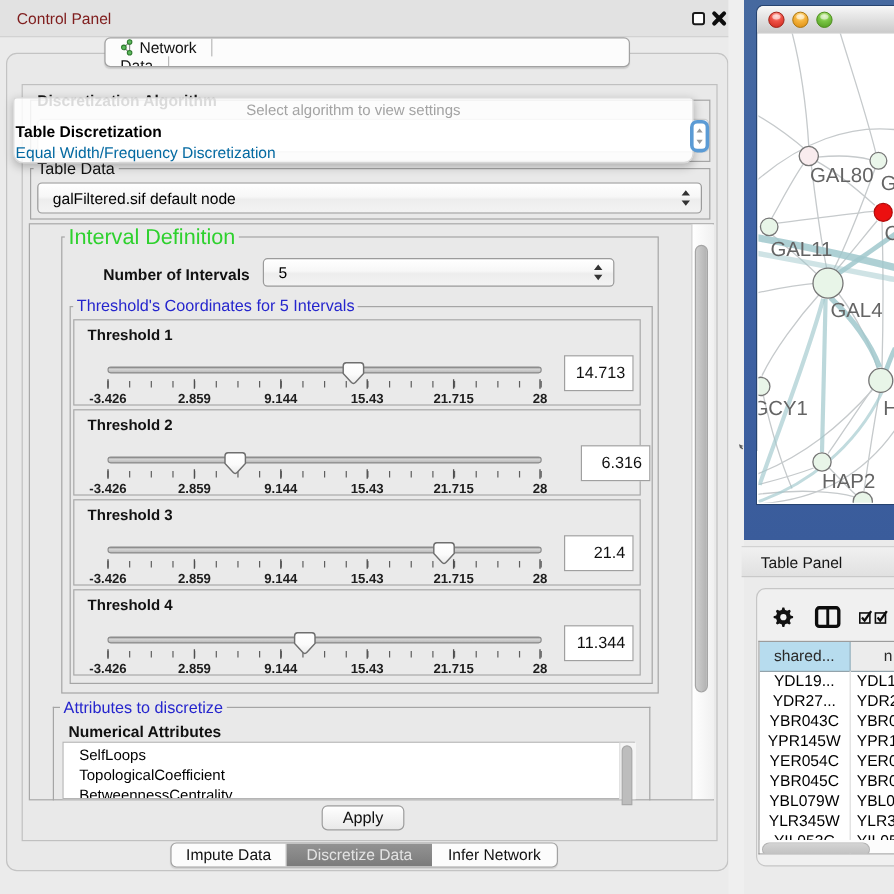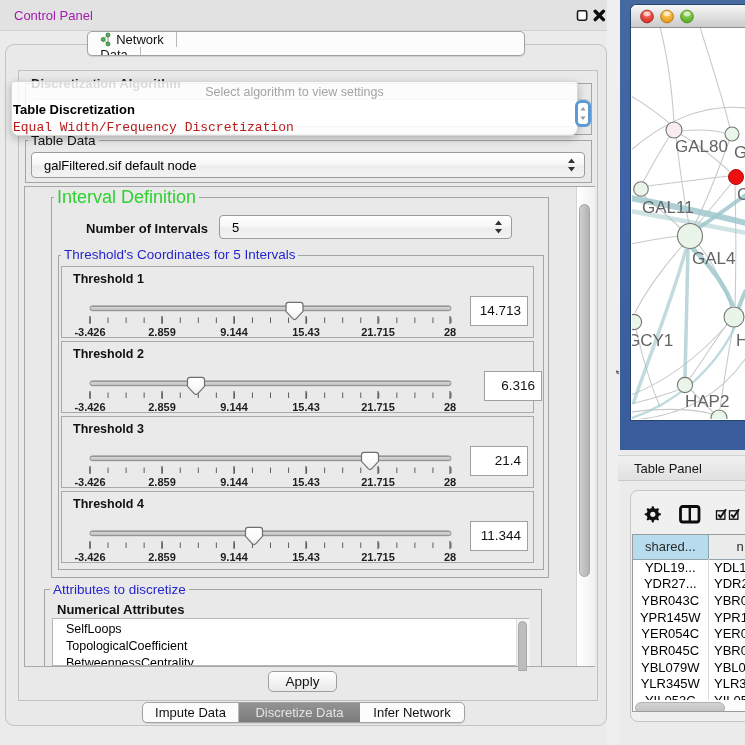--- a/index.html
+++ b/index.html
@@ -16,21 +16,21 @@
  text-align:right;padding-right:6px;box-sizing:border-box;}
 .thr{position:absolute;left:61px;width:473px;height:72px;border:1px solid #a9a9a9;background:#eaeaea;box-sizing:border-box;}
 .thr .tl{position:absolute;left:11px;top:5px;font-weight:bold;font-size:12.5px;color:#111;}
 .thr svg{position:absolute;left:0;top:26px;}
 </style>
 </head>
 <body>
 
 <div class="abs" id="titlebar" style="left:0;top:0;width:620px;height:30px;
  background:#e2e2e2;border-bottom:1px solid #d2d2d2;"></div>
-<div class="abs" style="left:14px;top:8px;font-size:13px;color:#a21caf;">Control Panel</div>
+<div class="abs" style="left:14px;top:8px;font-size:13px;color:#7f1d1d;">Control Panel</div>
 <svg class="abs" style="left:572px;top:9px" width="40" height="17" viewBox="0 0 40 17">
  <rect x="5.5" y="1.8" width="9.2" height="9.4" rx="1.6" fill="#fff" stroke="#1a1a1a" stroke-width="1.6"></rect>
  <path d="M23.2,2.2 L31.4,10.6 M31.4,2.2 L23.2,10.6" stroke="#0d0d0d" stroke-width="3.4" stroke-linecap="round"></path>
 </svg>
 
 <div class="abs" style="left:5px;top:44px;width:602px;height:682px;background:#e9e9e9;
  border:1px solid #c3c3c3;border-radius:9px;box-sizing:border-box;"></div>
 
 <div class="abs" style="left:87px;top:31px;width:438px;height:25px;background:#fcfcfc;
  border:1px solid #a2a2a2;border-radius:5px;box-sizing:border-box;overflow:hidden;display:flex;
@@ -51,21 +51,21 @@
  border:1px solid #c0c0c0;box-sizing:border-box;"></div>
 
 <div class="abs" style="left:25px;top:83px;width:567px;height:52px;border:1px solid #a5a5a5;box-sizing:border-box;"></div>
 <div class="fslabel" style="left:28px;top:76.5px;font-weight:bold;color:#1a1a1a;background:transparent;font-size:13px;">Discretization Algorithm</div>
 <div class="abs" style="left:31px;top:99px;width:560px;height:28px;border:1px solid #cfcfcf;border-radius:4px;background:#fdfdfd;box-sizing:border-box;"></div>
 
 <div class="abs" style="z-index:50;left:11px;top:81px;width:567px;height:55px;background:rgba(255,255,255,0.84);
  border:1px solid #d7d7d7;border-radius:3px 3px 8px 8px;box-shadow:0 3px 8px rgba(0,0,0,0.25);box-sizing:border-box;"></div>
 <div class="abs" style="z-index:51;left:11px;top:85px;width:567px;text-align:center;font-size:12.5px;color:#a3a3a3;">Select algorithm to view settings</div>
 <div class="abs" style="z-index:51;left:13px;top:102px;font-size:13px;font-weight:bold;color:#000;">Table Discretization</div>
-<div class="abs" style="z-index:51;left:13px;top:120px;font-size:13px;color:#b91c1c;font-family:Liberation Mono, monospace;">Equal Width/Frequency Discretization</div>
+<div class="abs" style="z-index:51;left:13px;top:120px;font-size:13px;color:#0369a1;">Equal Width/Frequency Discretization</div>
 
 <div class="abs" style="z-index:52;left:575px;top:100px;width:16px;height:27px;background:#fff;border:3px solid #5b9bd5;
  border-radius:6px;box-sizing:border-box;"></div>
 <svg class="abs" style="z-index:53;left:579px;top:106px" width="8" height="15" viewBox="0 0 8 15">
  <path d="M4,1 L6.6,4.5 L1.4,4.5 Z M4,14 L6.6,10.5 L1.4,10.5 Z" fill="#9a9a9a"></path>
 </svg>
 
 <div class="abs" style="left:25px;top:140px;width:567px;height:43px;border:1px solid #a5a5a5;box-sizing:border-box;"></div>
 <div class="fslabel" style="left:28px;top:134px;color:#111;">Table Data</div>
 <div class="combo" style="left:31px;top:152px;width:552px;height:24px;">

